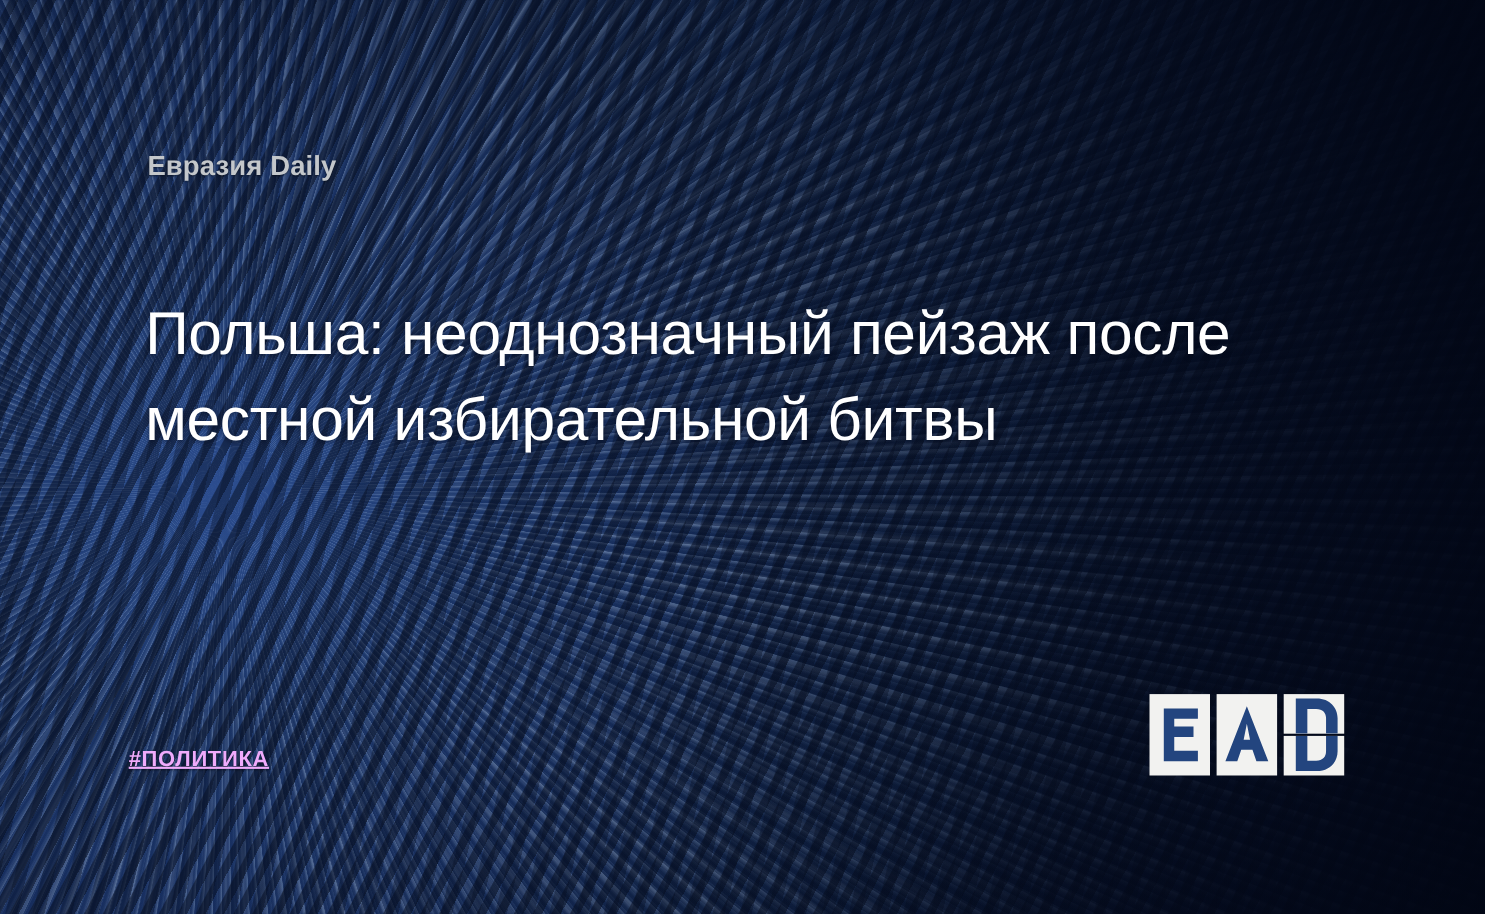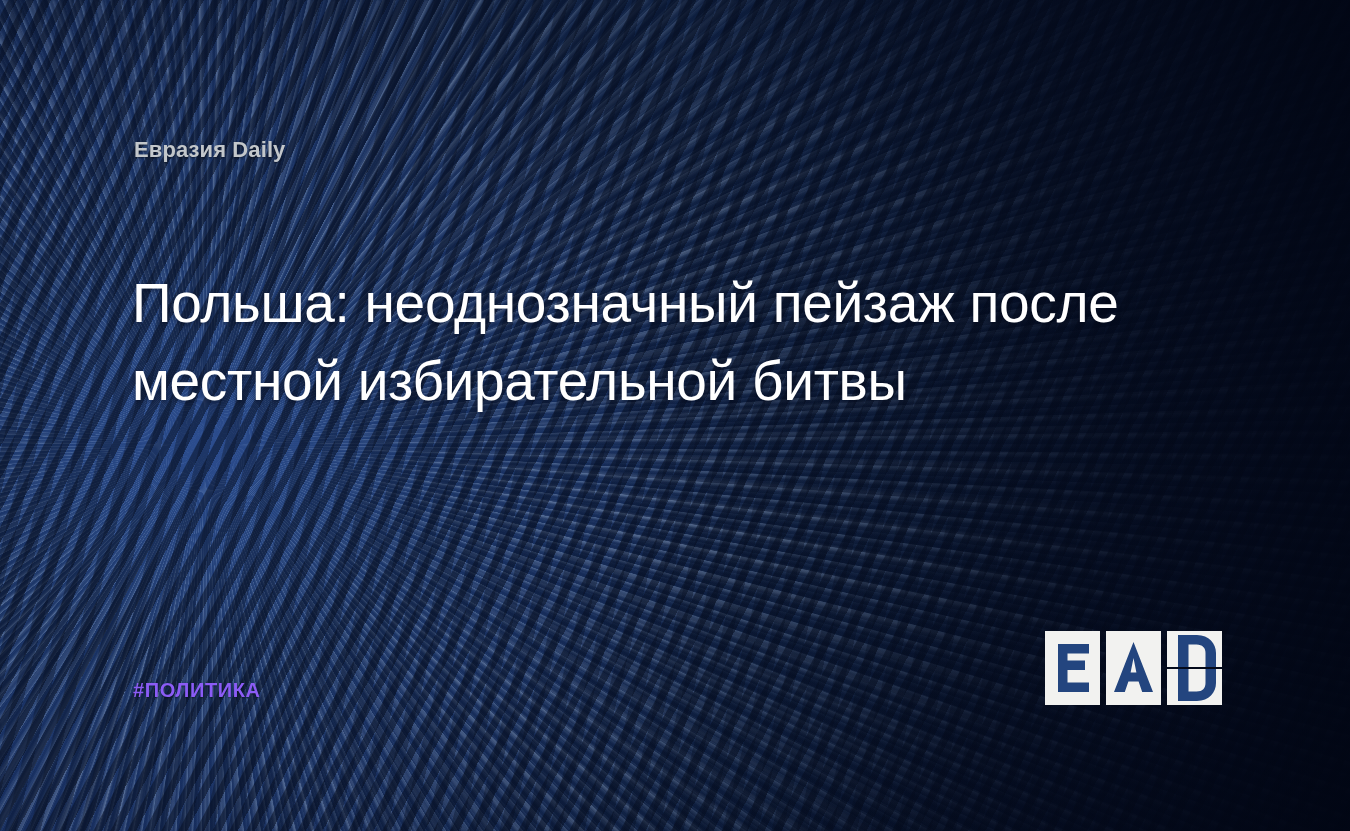--- a/index.html
+++ b/index.html
@@ -114,21 +114,21 @@
 
   
   .content {
     position: absolute;
     inset: 0;
   }
   .brand {
     position: absolute;
     left: 134px;
     top: 137px;
-    font-size: 22px;
+    font-size: 25px;
     font-weight: bold;
     letter-spacing: 0.1px;
     color: #c3c7cb;
     text-shadow: 0 1px 2px rgba(0,0,0,0.45);
     white-space: nowrap;
   }
   .headline {
     position: absolute;
     left: 132px;
     top: 264px;
@@ -136,28 +136,29 @@
     margin: 0;
     font-size: 55px;
     line-height: 78px;
     font-weight: normal;
     color: #ffffff;
     letter-spacing: -0.3px;
     text-shadow: 0 2px 5px rgba(2,8,24,0.55);
   }
   .tag {
     position: absolute;
-    left: 133px;
+    left: 117px;
     top: 679px;
     font-size: 20px;
     font-weight: bold;
     letter-spacing: 0.6px;
-    color: #8b5cf6;
+    color: #f0abfc;
     text-shadow: 0 1px 2px rgba(0,0,0,0.45);
     white-space: nowrap;
+    text-decoration: underline;
   }
 
   
   .ea-logo {
     position: absolute;
     left: 1045px;
     top: 631px;
     width: 178px;
     height: 74px;
     display: flex;

